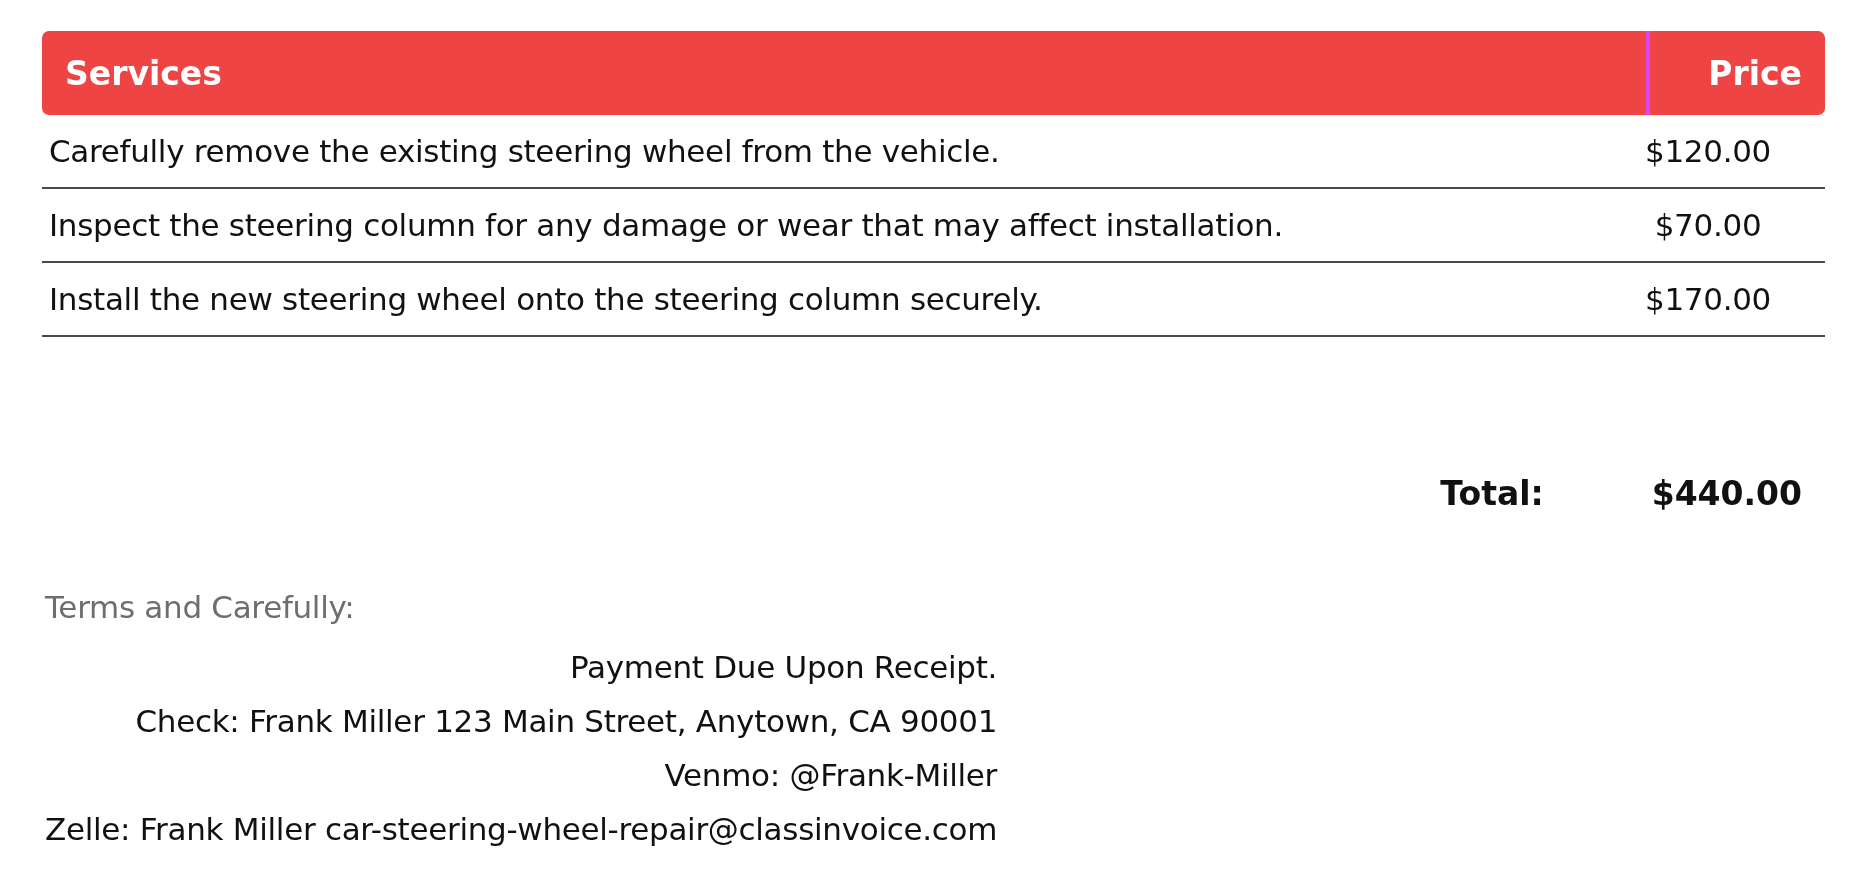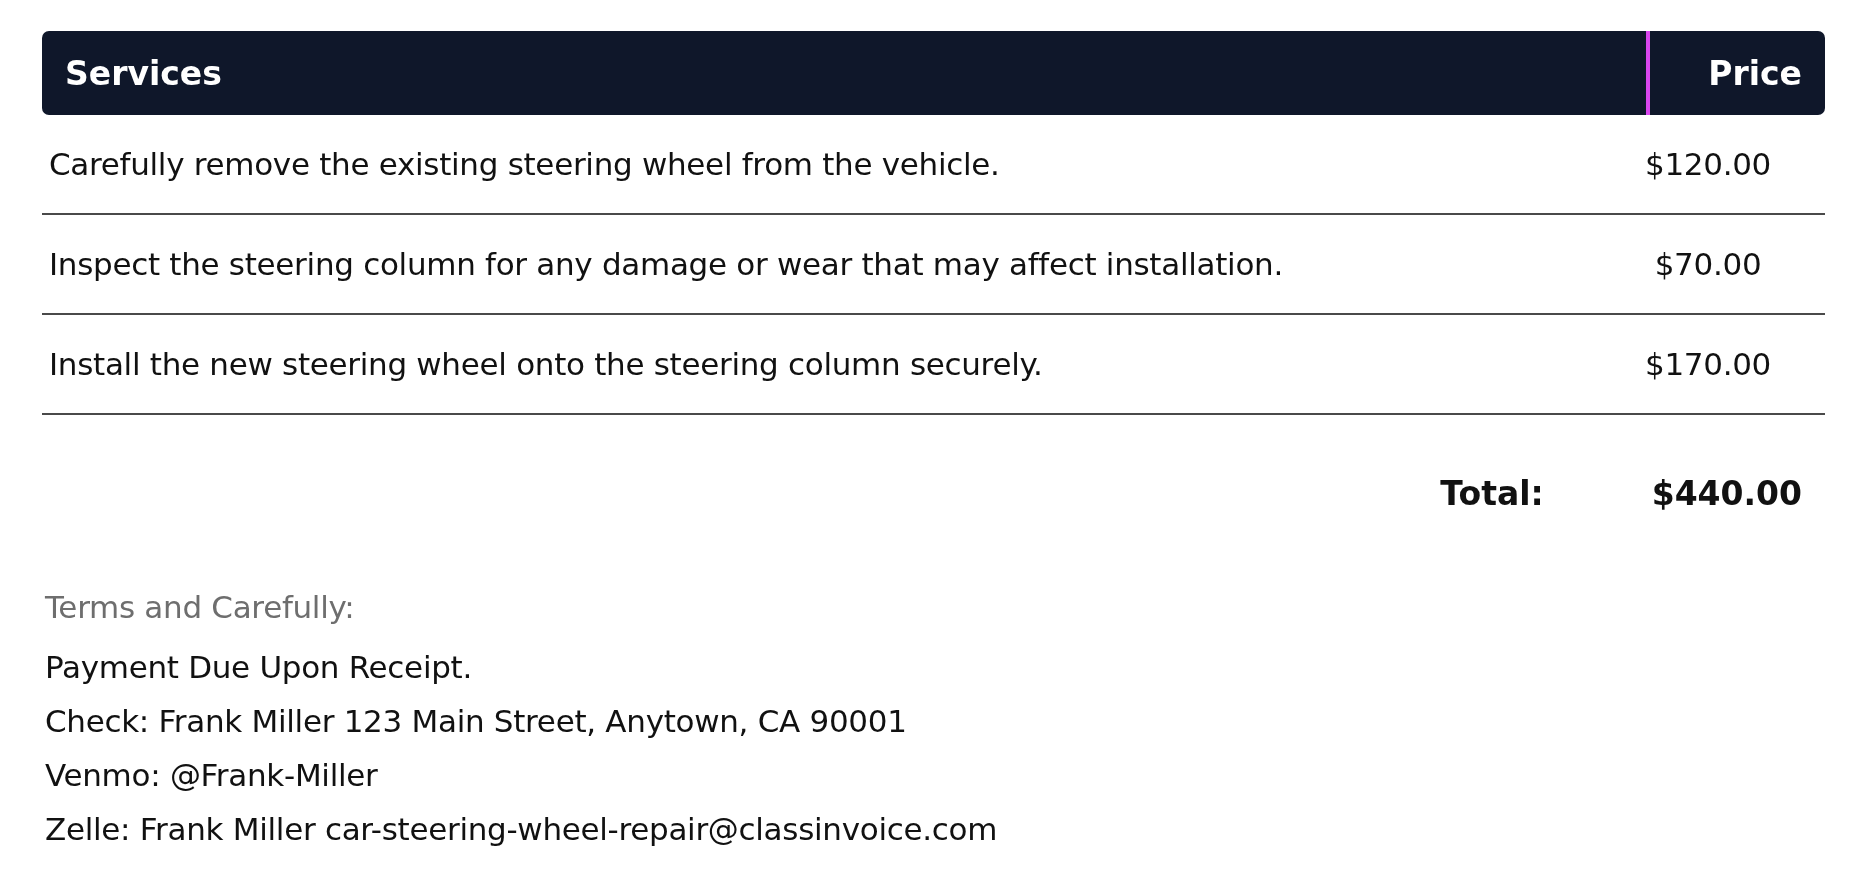--- a/index.html
+++ b/index.html
@@ -2,43 +2,43 @@
 <html><head>
   <meta charset="utf-8">
   <style>
     html, body { margin: 0; padding: 0; background: #ffffff; }
     body {
       width: 1868px; height: 870px; position: relative; overflow: hidden;
       font-family: "DejaVu Sans", sans-serif; color: #111;
     }
     .table { position: absolute; left: 42px; top: 31px; width: 1783px; }
     .thead {
-      height: 84px; background: #0f172a; border-radius: 7px;
+      height: 84px; background: #ef4444; border-radius: 7px;
       display: flex; align-items: center; color: #fff; font-weight: bold;
       font-size: 33px; position: relative;
     }
     .thead .th-services { flex: 1; padding-left: 23px; }
     .thead .th-price { width: 179px; text-align: right; padding-right: 23px; box-sizing: border-box; height: 100%; display:flex; align-items:center; justify-content:flex-end; border-left: 4px solid #d946ef; }
     .row {
-      height: 100px; display: flex; align-items: center;
+      height: 74px; display: flex; align-items: center;
       border-bottom: 2px solid #4a4a4a; box-sizing: border-box;
       font-size: 31px; letter-spacing: -0.3px;
     }
     .row .desc { flex: 1; padding-left: 7px; white-space: nowrap; }
     .row .price { width: 220px; text-align: center; padding-right: 7px; }
     .total {
       position: absolute; top: 474px; left: 26px; width: 1783px; height: 60px;
       display: flex; align-items: flex-start; justify-content: flex-end;
       font-weight: bold; font-size: 33px;
     }
     .total .lbl { margin-right: 108px; }
     .total .val { padding-right: 7px; }
     .terms { position: absolute; left: 45px; top: 584px; font-size: 31px; letter-spacing: -0.3px; }
     .terms .title { color: #6e6e6e; height: 56px; line-height: 46px; }
-    .terms .line { height: 54px; line-height: 54px; color: #111; white-space: nowrap; }
+    .terms .line { height: 54px; line-height: 54px; color: #111; white-space: nowrap; text-align: right; }
   </style>
 </head>
 <body>
 
 <div class="table">
   <div class="thead">
     <div class="th-services">Services</div>
     <div class="th-price">Price</div>
   </div>
   <div class="row">

